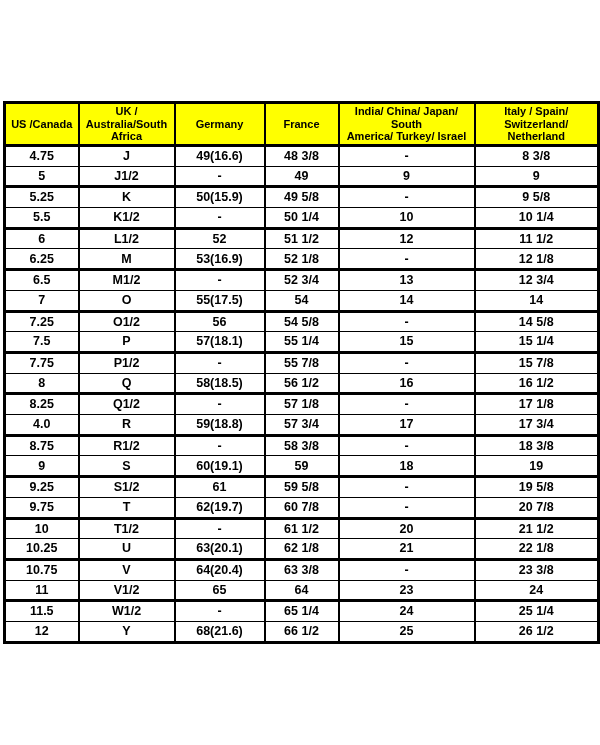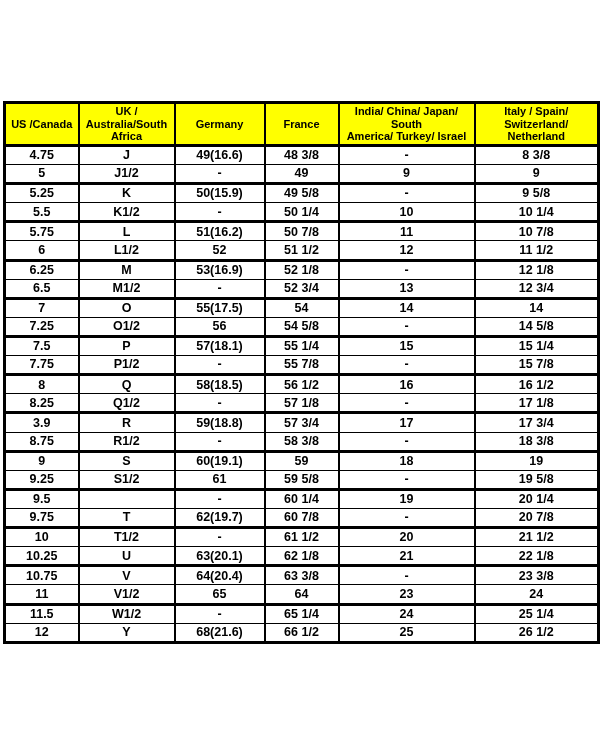--- a/index.html
+++ b/index.html
@@ -113,28 +113,20 @@
         </tr>
         <tr>
           <td>5.5</td>
           <td>K1/2</td>
           <td>-</td>
           <td>50 1/4</td>
           <td>10</td>
           <td>10 1/4</td>
         </tr>
         <tr>
-          <td>5.75</td>
-          <td>L</td>
-          <td>51(16.2)</td>
-          <td>50 7/8</td>
-          <td>11</td>
-          <td>10 7/8</td>
-        </tr>
-        <tr>
           <td>6</td>
           <td>L1/2</td>
           <td>52</td>
           <td>51 1/2</td>
           <td>12</td>
           <td>11 1/2</td>
         </tr>
         <tr>
           <td>6.25</td>
           <td>M</td>
@@ -193,21 +185,21 @@
         </tr>
         <tr>
           <td>8.25</td>
           <td>Q1/2</td>
           <td>-</td>
           <td>57 1/8</td>
           <td>-</td>
           <td>17 1/8</td>
         </tr>
         <tr>
-          <td>3.9</td>
+          <td>4.0</td>
           <td>R</td>
           <td>59(18.8)</td>
           <td>57 3/4</td>
           <td>17</td>
           <td>17 3/4</td>
         </tr>
         <tr>
           <td>8.75</td>
           <td>R1/2</td>
           <td>-</td>
@@ -225,28 +217,20 @@
         </tr>
         <tr>
           <td>9.25</td>
           <td>S1/2</td>
           <td>61</td>
           <td>59 5/8</td>
           <td>-</td>
           <td>19 5/8</td>
         </tr>
         <tr>
-          <td>9.5</td>
-          <td></td>
-          <td>-</td>
-          <td>60 1/4</td>
-          <td>19</td>
-          <td>20 1/4</td>
-        </tr>
-        <tr>
           <td>9.75</td>
           <td>T</td>
           <td>62(19.7)</td>
           <td>60 7/8</td>
           <td>-</td>
           <td>20 7/8</td>
         </tr>
         <tr>
           <td>10</td>
           <td>T1/2</td>

